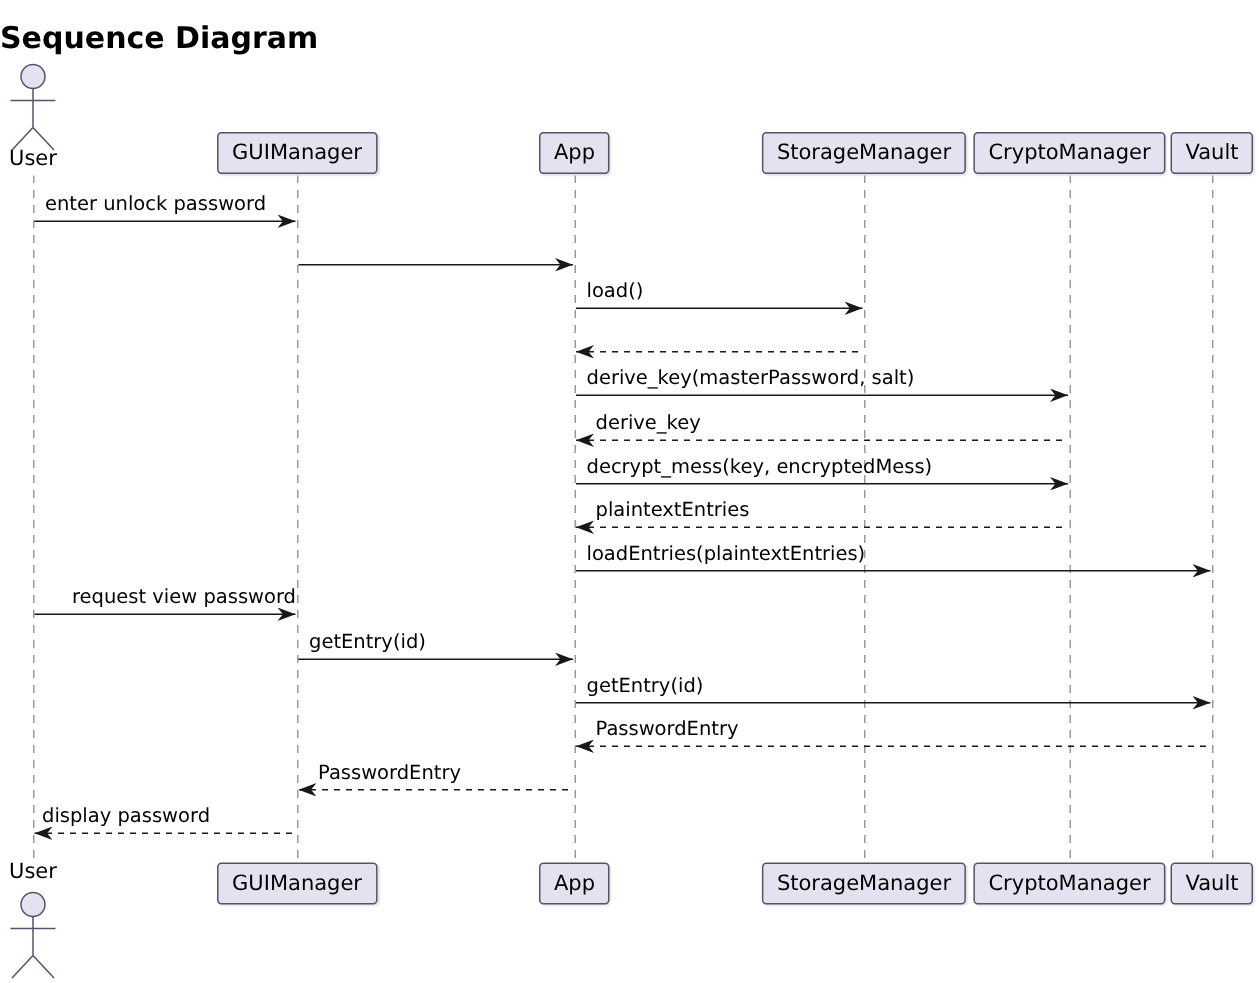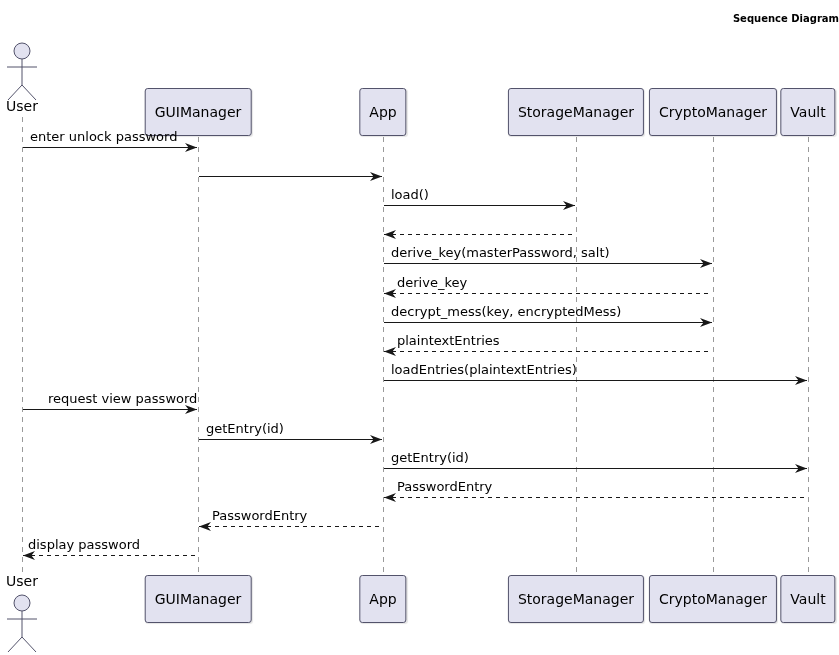--- a/index.html
+++ b/index.html
@@ -3,26 +3,26 @@
 <meta charset="utf-8">
 <style>
   html,body { margin:0; padding:0; background:#ffffff; }
   #diagram {
     position:relative; width:839px; height:655px;
     background:#ffffff; overflow:hidden;
     font-family:"DejaVu Sans", sans-serif; color:#000;
   }
   .title {
     position:absolute; top:13px; left:0; width:100%;
-    text-align:right; font-weight:bold; font-size:10px;
+    text-align:left; font-weight:bold; font-size:20px;
   }
   .box {
     position:absolute; transform:translateX(-50%);
     background:#E2E2F0; border:1px solid #53536b; border-radius:3px;
-    padding:13px 9px; font-size:14px; line-height:20px;
+    padding:3px 9px; font-size:14px; line-height:20px;
     white-space:nowrap; box-shadow:1px 1px 1px rgba(0,0,0,0.10);
     box-sizing:border-box;
   }
   .lifeline {
     position:absolute; width:1px;
     background:repeating-linear-gradient(180deg,#9a9a9a 0 5px,transparent 5px 10px);
   }
   .msg-label {
     position:absolute; font-size:13px; line-height:16px; white-space:nowrap;
   }

